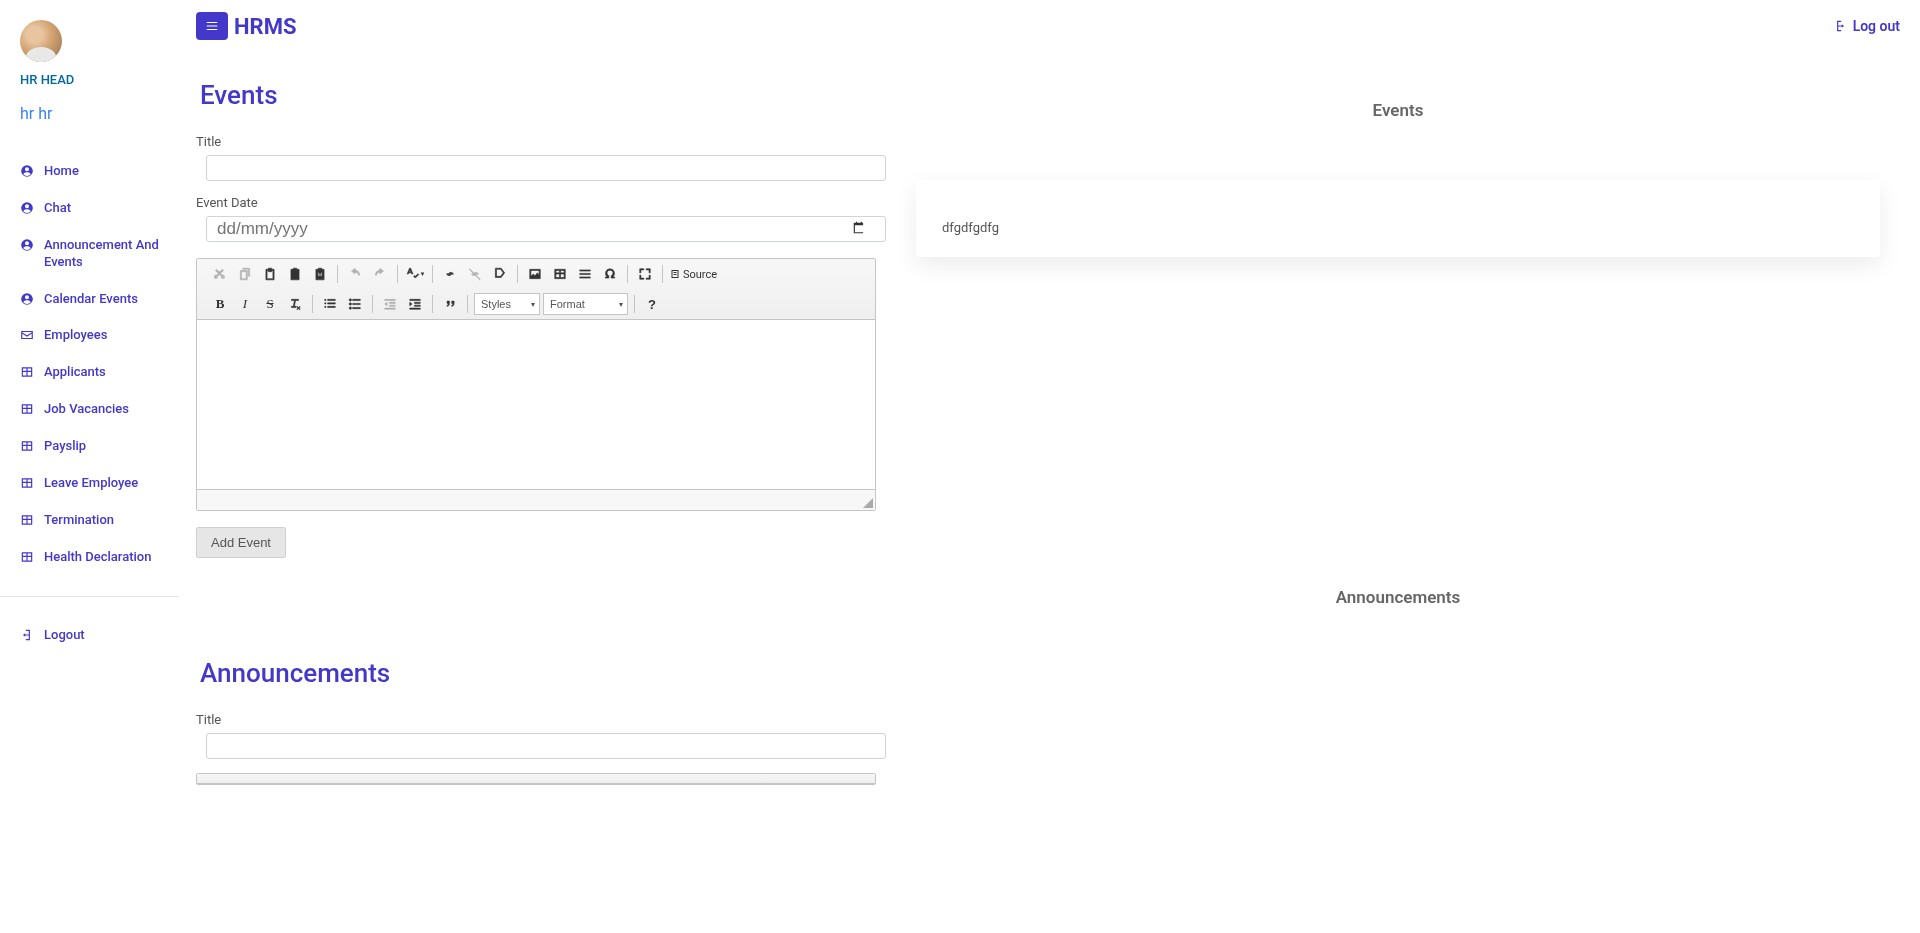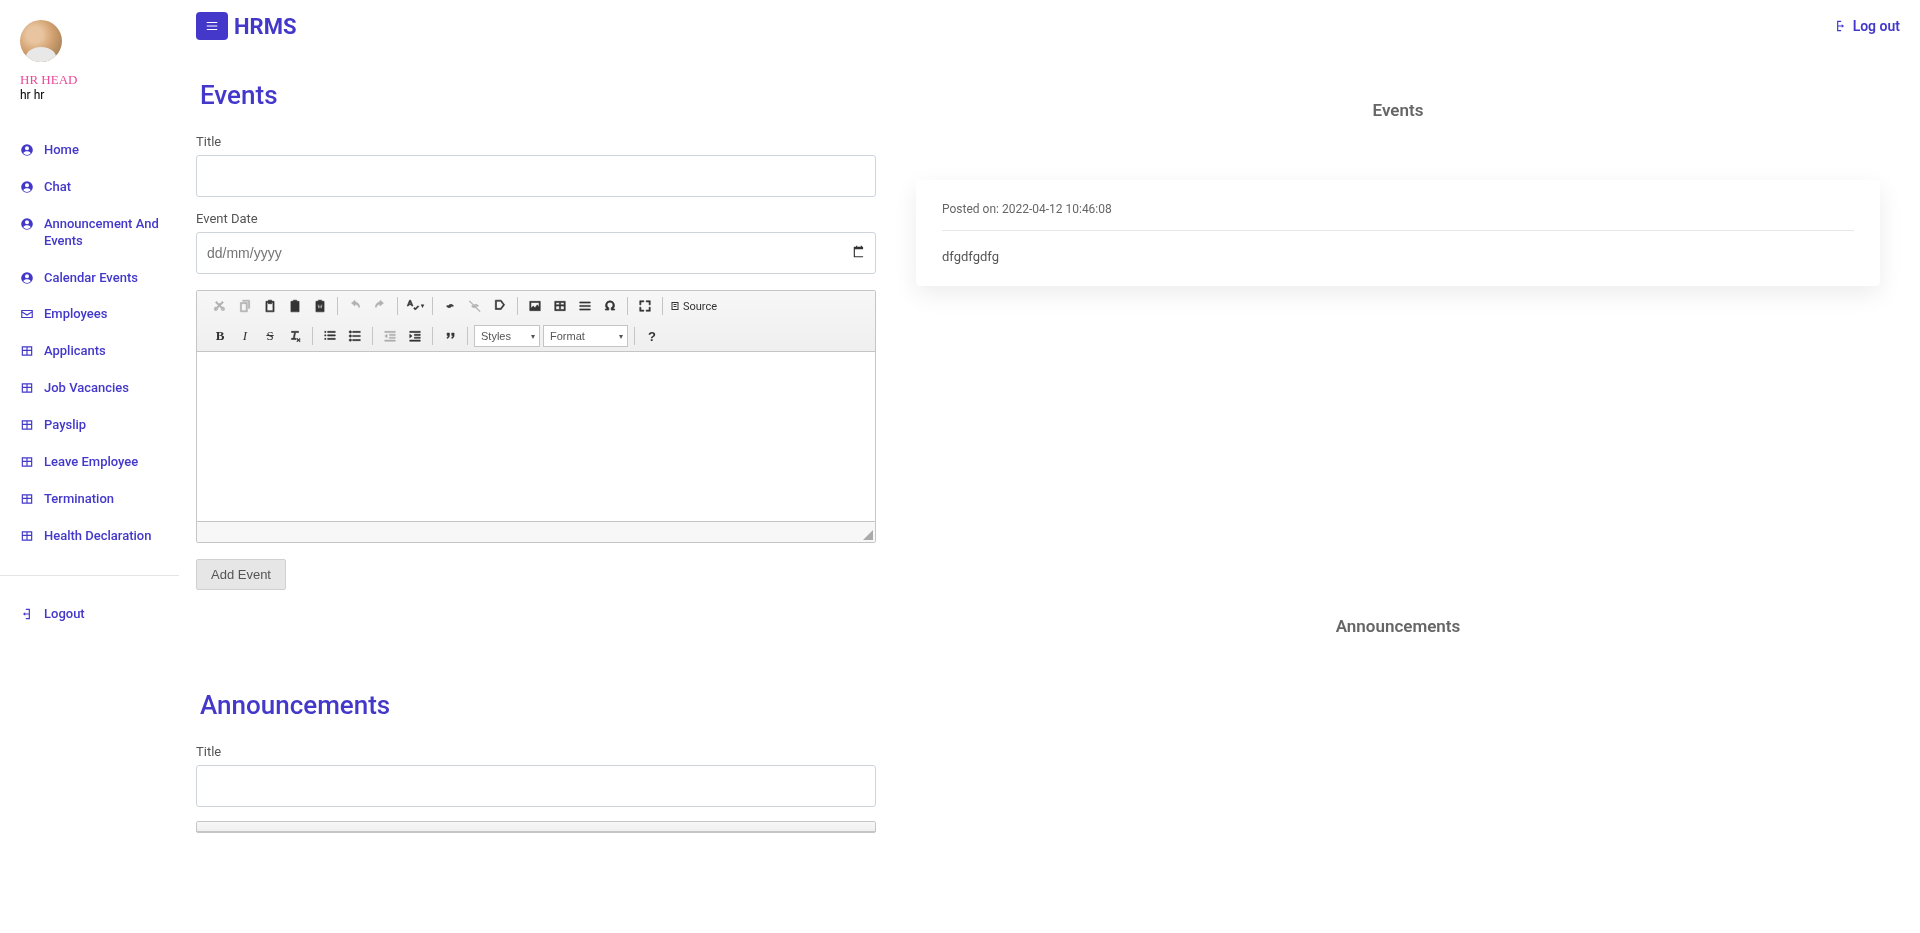--- a/index.html
+++ b/index.html
@@ -35,29 +35,28 @@
 .avatar::after {
   content: "";
   position: absolute;
   bottom: -5px; left: 50%;
   transform: translateX(-50%);
   width: 30px; height: 20px;
   background: #e8e8e8;
   border-radius: 50% 50% 0 0;
 }
 .user-role {
-  color: #ec4899;
+  color: #0369a1;
   font-weight: 500;
   font-size: 13px;
-  font-family: Liberation Serif, serif;
 }
 .user-name {
-  color: #000000;
-  font-size: 12px;
-  margin-top: 0;
+  color: #3b82f6;
+  font-size: 16px;
+  margin-top: 17px;
   margin-bottom: 30px;
 }
 .nav-list { list-style: none; }
 .nav-item {
   display: flex;
   align-items: flex-start;
   gap: 10px;
   padding: 10px 10px 10px 0;
   color: #4338ca;
   font-size: 13px;
@@ -135,26 +134,27 @@
 }
 .form-label {
   display: block;
   font-size: 13px;
   color: #555;
   margin-bottom: 6px;
   margin-top: 14px;
 }
 .form-input {
   width: 100%;
-  height: 42px;
+  height: 26px;
   border: 1px solid #ced4da;
   border-radius: 3px;
   padding: 0 10px;
-  font-size: 14px;
+  font-size: 17px;
   color: #555;
+  margin-left: 10px;
 }
 .date-wrap { position: relative; }
 .date-icon {
   position: absolute;
   right: 10px; top: 50%;
   transform: translateY(-50%);
   pointer-events: none;
 }
 .date-icon svg { width: 14px; height: 14px; fill: #333; }
 
@@ -614,21 +614,20 @@
           <input class="form-input" type="text" style="">
           <div class="editor" style="margin-top:14px">
             <div class="editor-toolbar" style="height:10px;overflow:hidden"></div>
           </div>
         </div>
       </div>
 
       <div class="right-col">
         <div class="right-heading">Events</div>
         <div class="event-card">
-          <div class="event-posted">Posted on: 2022-04-12 10:46:08</div>
           <div class="event-body">dfgdfgdfg</div>
         </div>
         <div style="height:300px"></div>
         <div class="right-heading">Announcements</div>
       </div>
     </div>
   </div>
 </div>
 
 </body></html>

